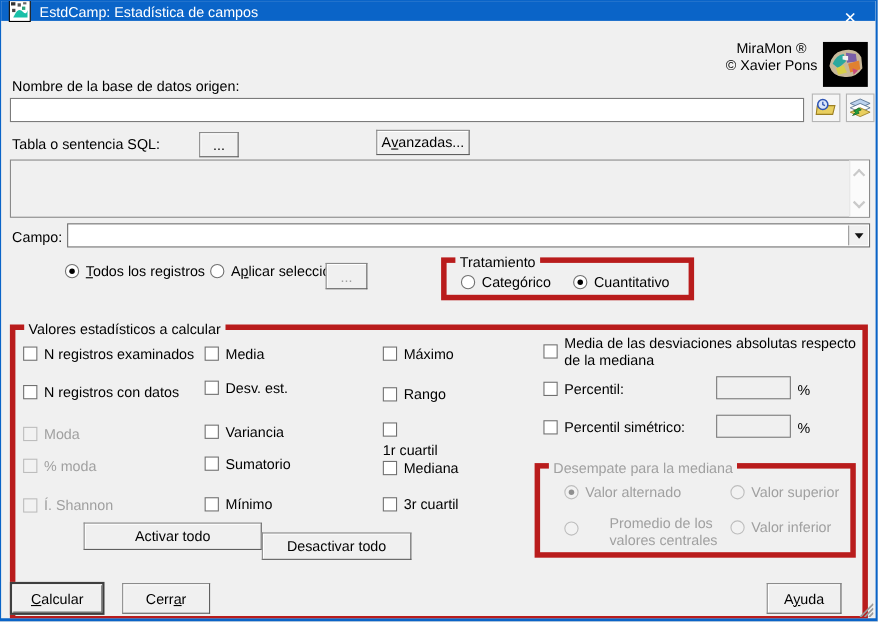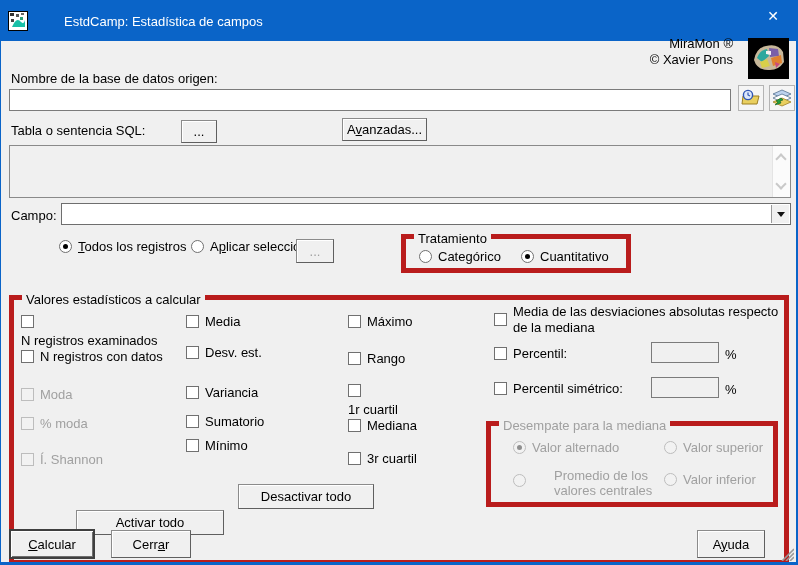--- a/index.html
+++ b/index.html
@@ -3,21 +3,21 @@
 <meta charset="utf-8">
 <style>
   html,body{margin:0;padding:0;background:#d9d9d9;}
   #win{
     position:relative;width:798px;height:565px;box-sizing:border-box;
     font-family:"Liberation Sans",sans-serif;font-size:13px;color:#000;
     background:#f0f0f0;border:1px solid #0a64c8;border-right-width:2px;border-bottom-width:3px;
     overflow:hidden;
   }
   
-  .titlebar{position:absolute;left:0;top:0;right:0;height:40px;background:#0a64c8;display:flex;align-items:center;gap:28px;}
+  .titlebar{position:absolute;left:0;top:0;right:0;height:18px;background:#0a64c8;display:flex;align-items:center;}
   .titlebar .apptitle{color:#fff;font-size:13px;margin-left:8px;}
   .appicon{width:20px;height:20px;margin-left:7px;flex:none;}
   .closebtn{position:absolute;right:0;top:0;width:46px;height:30px;display:flex;align-items:center;justify-content:center;color:#fff;font-size:14px;cursor:default;}
   .lbl{position:absolute;white-space:nowrap;}
   .btn{position:absolute;background:#f0f0f0;border:1px solid;border-color:#8b8b8b #5f5f5f #5f5f5f #8b8b8b;
        box-shadow:inset 1px 1px 0 #ffffff;display:flex;align-items:center;justify-content:center;
        font-family:"Liberation Sans",sans-serif;font-size:13px;box-sizing:border-box;white-space:nowrap;}
   .btn.default{border:2px solid #3f3f3f;box-shadow:inset 1px 1px 0 #ffffff, inset -1px -1px 0 #6e6e6e;}
   .btn.dis{color:#a0a0a0;}
   .field{position:absolute;background:#fff;border:1px solid #7b7b7b;box-sizing:border-box;font-family:"Liberation Sans",sans-serif;font-size:13px;padding:2px 4px;}
@@ -38,21 +38,21 @@
   .chev{position:absolute;left:4px;width:8px;height:8px;border:solid #c9c9c9;border-width:2px 2px 0 0;box-sizing:border-box;}
   .chev.up{top:9px;transform:rotate(-45deg);}
   .chev.down{bottom:9px;transform:rotate(135deg);}
   
   #combo{position:absolute;left:60px;top:202px;width:730px;height:22px;background:#fff;border:1px solid #6e6e6e;box-sizing:border-box;}
   #combo .drop{position:absolute;right:1px;top:1px;bottom:1px;width:17px;background:#f0f0f0;border-left:1px solid #9a9a9a;display:flex;align-items:center;justify-content:center;}
   .tri{width:0;height:0;border-left:4px solid transparent;border-right:4px solid transparent;border-top:5px solid #111;}
   
   .iconbtn{position:absolute;width:26px;height:26px;background:#f5f5f5;border:1px solid #b4b4b4;box-sizing:border-box;display:flex;align-items:center;justify-content:center;}
   
-  #brand{position:absolute;top:35px;right:63px;text-align:right;line-height:16px;}
+  #brand{position:absolute;top:35px;right:53px;text-align:center;line-height:16px;}
   #logo{position:absolute;top:37px;right:7px;width:41px;height:41px;}
   
   #grip{position:absolute;right:2px;bottom:1px;width:15px;height:15px;}
 </style>
 </head>
 <body>
 
 <div id="win">
 
   <div class="titlebar">
@@ -152,21 +152,21 @@
   </div>
   <div class="rb" style="left:520px;top:249px;">
     <span class="rad sel"></span>
     <span>Cuantitativo</span>
   </div>
 
   <div class="group" style="left:8px;top:294px;width:780px;height:270px;">
     <span class="legend">Valores estadísticos a calcular</span>
   </div>
 
-  <div class="cb" style="left:20px;top:314px;flex-direction:column;">
+  <div class="cb" style="left:20px;top:314px;">
       <span class="box"></span>
       <span>N registros examinados</span>
     </div>
   <div class="cb" style="left:20px;top:349px;">
       <span class="box"></span>
       <span>N registros con datos</span>
     </div>
   <div class="cb dis" style="left:20px;top:387px;">
       <span class="box"></span>
       <span>Moda</span>
@@ -189,21 +189,21 @@
       <span>Desv. est.</span>
     </div>
   <div class="cb" style="left:185px;top:385px;">
       <span class="box"></span>
       <span>Variancia</span>
     </div>
   <div class="cb" style="left:185px;top:414px;">
       <span class="box"></span>
       <span>Sumatorio</span>
     </div>
-  <div class="cb" style="left:185px;top:438px;">
+  <div class="cb" style="left:185px;top:451px;">
       <span class="box"></span>
       <span>Mínimo</span>
     </div>
 
   <div class="cb" style="left:347px;top:314px;">
       <span class="box"></span>
       <span>Máximo</span>
     </div>
   <div class="cb" style="left:347px;top:351px;">
       <span class="box"></span>
@@ -253,21 +253,21 @@
   </div>
   <div class="rb dis" style="left:512px;top:467px;gap:28px;">
     <span class="rad" style="margin-top:6px;"></span>
     <span style="white-space:normal;width:122px;line-height:15px;">Promedio de los valores centrales</span>
   </div>
   <div class="rb dis" style="left:663px;top:472px;">
     <span class="rad"></span>
     <span>Valor inferior</span>
   </div>
 
-  <div class="btn" style="left:75px;top:509px;width:148px;height:25px;">
+  <div class="btn" style="left:75px;top:474px;width:162px;height:25px;">
     <span>Activar todo</span>
   </div>
   <div class="btn" style="left:237px;top:483px;width:136px;height:25px;">
     <span>Desactivar todo</span>
   </div>
 
   <div class="btn default" style="left:8px;top:528px;width:86px;height:30px;">
     <span><span></span><span class="acckey">C</span><span>alcular</span></span>
   </div>
   <div class="btn" style="left:110px;top:529px;width:80px;height:28px;">

